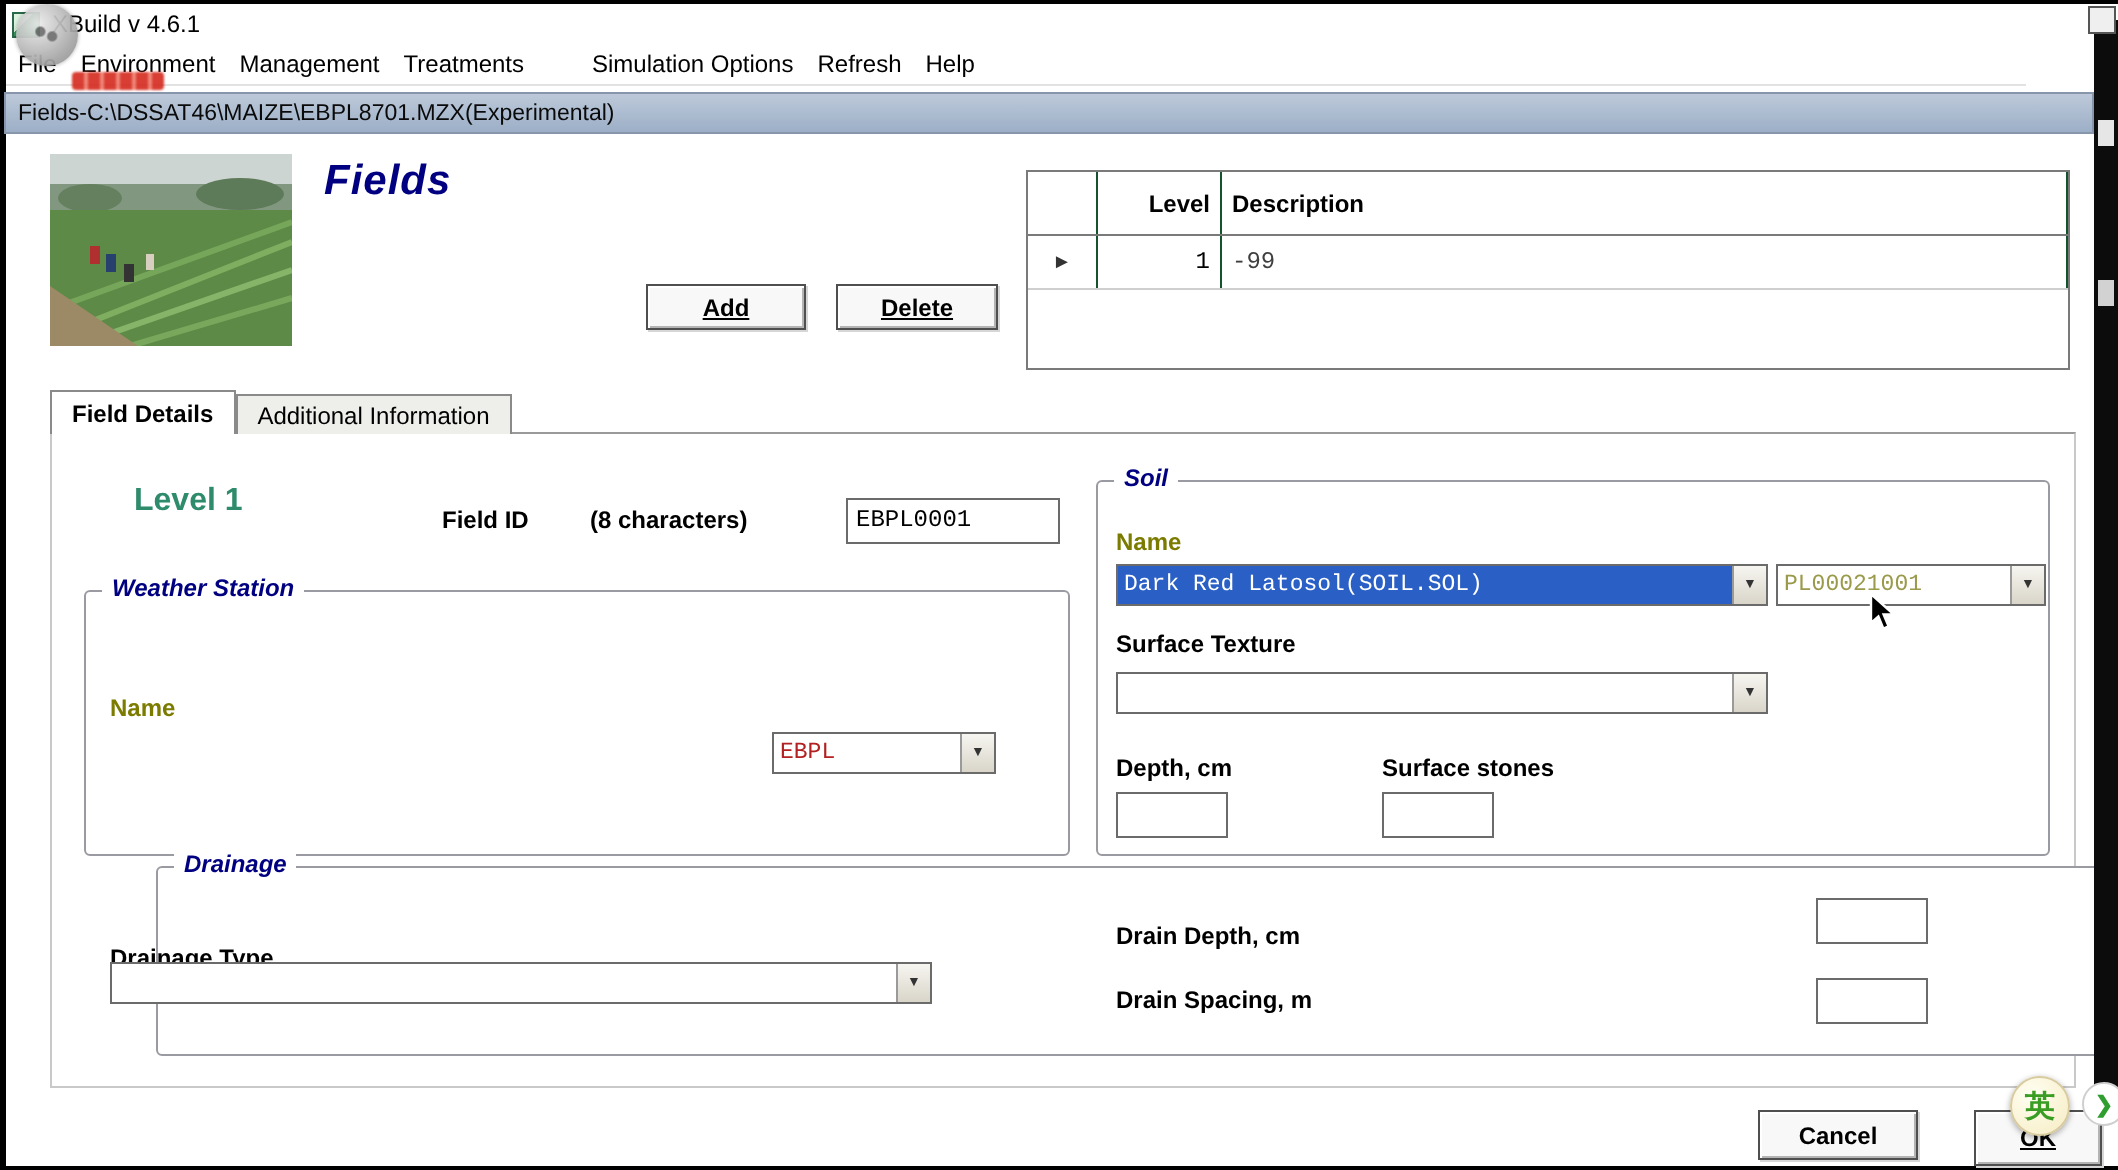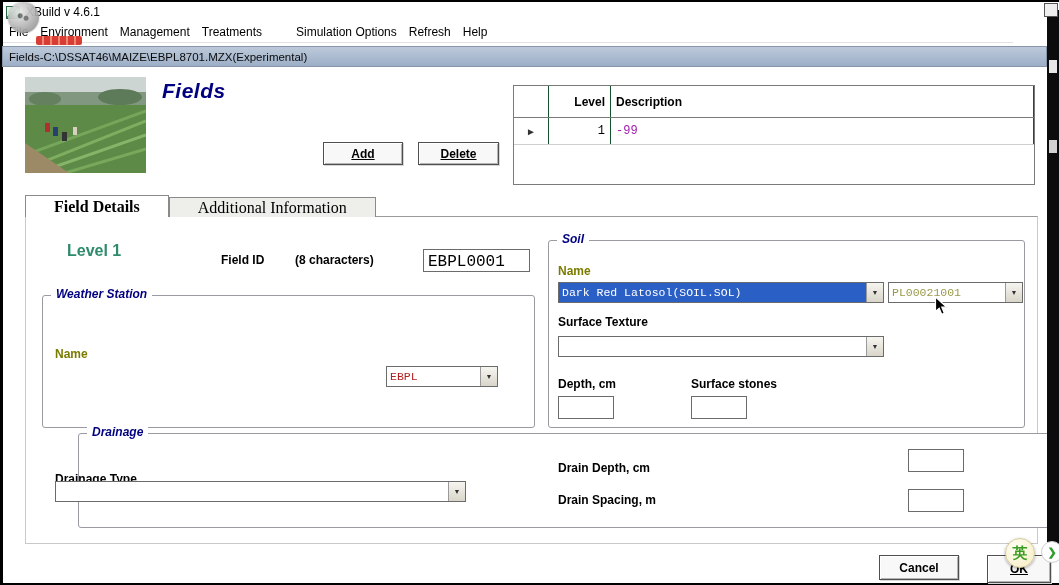--- a/index.html
+++ b/index.html
@@ -49,41 +49,41 @@
   .grow { display:flex; }
   .ghead { height:32px; border-bottom:1px solid #7a7a7a; }
   .gdata { height:27px; border-bottom:1px solid #cfcfcf; }
   .gcell { border-right:1px solid #14532d; display:flex; align-items:center; overflow:hidden; }
   .gsel { width:35px; justify-content:center; }
   .glevel { width:62px; justify-content:flex-end; padding-right:5px; }
   .gdesc { flex:1; padding-left:5px; }
   .ghdr { font-weight:bold; }
   .marker { font-size:10px; color:#333; }
   .mono { font-family:"Liberation Mono","DejaVu Sans Mono",monospace; }
-  .teal { color:#a21caf; }
+  .teal { color:#404040; }
 
   .tabs { position:absolute; left:25px; top:195px; height:22px; display:flex; align-items:flex-end; z-index:3; }
-  .tab { height:20px; padding:0 28px; display:flex; align-items:center; font-size:16px;
-         border:1px solid #8a8a8a; background:#eeeeea; border-bottom:none;font-family:Liberation Serif, serif; }
+  .tab { height:20px; padding:0 10px; display:flex; align-items:center; font-size:12px;
+         border:1px solid #8a8a8a; background:#eeeeea; border-bottom:none; }
   .tab.active { height:22px; background:#fff; font-weight:bold; position:relative; z-index:4; }
 
   .page { position:absolute; left:25px; top:216px; width:1013px; height:328px;
           border:1px solid #c9c9c9; border-top:1px solid #9a9a9a; background:#fff; }
 
   .lbl { position:absolute; font-size:12px; color:#000; white-space:nowrap; }
   .b { font-weight:bold; }
   .olive { color:#7b7b00; }
   .level-title { position:absolute; left:67px; top:242px; font-size:16px; font-weight:bold; color:#2e8b6b; }
 
   .group { position:absolute; border:1px solid #9a9aa2; border-radius:3px; background:#fff; }
   .legend { position:absolute; top:-9px; left:8px; background:#fff; padding:0 5px;
             font-style:italic; font-weight:bold; font-size:12px; color:#000080; }
 
   .tbox { position:absolute; background:#fff; border:1px solid #6b6b6b; padding:3px 4px;
-          font-family:"Liberation Mono","DejaVu Sans Mono",monospace; font-size:16px; color:#000; overflow:hidden; white-space:nowrap; }
+          font-family:"Liberation Mono","DejaVu Sans Mono",monospace; font-size:12px; color:#000; overflow:hidden; white-space:nowrap; }
 
   .combo { position:absolute; height:21px; background:#fff; border:1px solid #6b6b6b; display:flex; align-items:stretch; }
   .ctext { flex:1; font-family:"Liberation Mono","DejaVu Sans Mono",monospace; font-size:11.5px;
            padding:3px 3px 0 3px; white-space:nowrap; overflow:hidden; }
   .ctext.red { color:#b22222; }
   .ctext.oliveval { color:#9a9a4a; }
   .ctext.sel { background:#2a5fc5; color:#fff; }
   .cbtn { width:17px; background:linear-gradient(#f6f5f0,#d9d5c9); border-left:1px solid #9a9a9a;
           display:flex; align-items:center; justify-content:center; font-size:7px; color:#333; }
 

